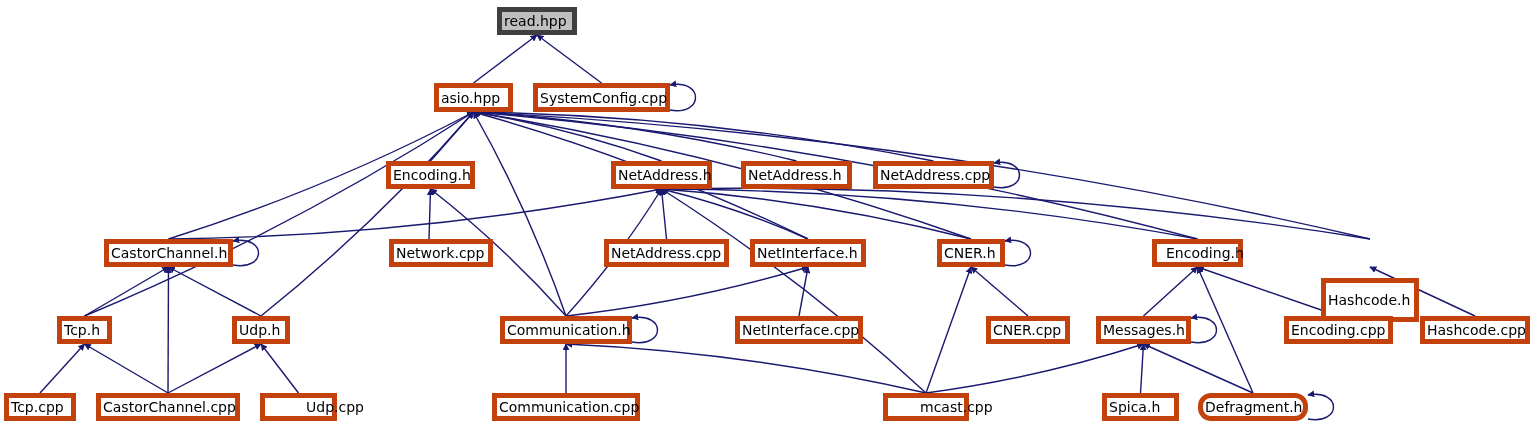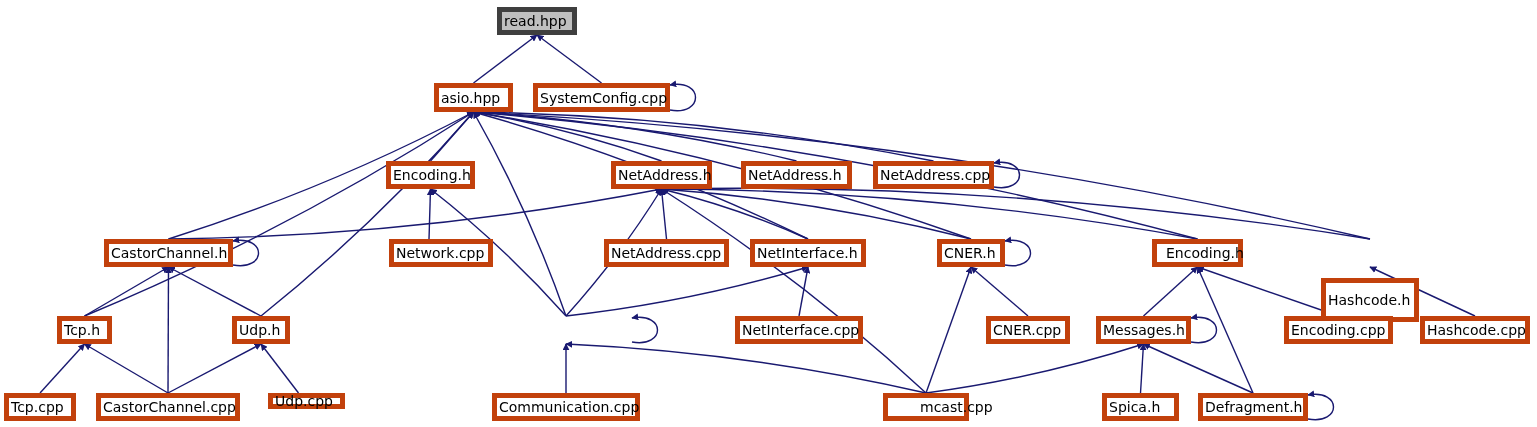--- a/index.html
+++ b/index.html
@@ -153,20 +153,23 @@
     </div>
     <div class="node" style="left: 1321px; top: 239px; width: 98px; height: 44px; margin-top: 39px;">
       <span>Hashcode.h</span>
     </div>
     <div class="node" style="left: 57px; top: 316px; width: 55px; height: 28px;">
       <span>Tcp.h</span>
     </div>
     <div class="node" style="left: 232px; top: 316px; width: 58px; height: 28px;">
       <span>Udp.h</span>
     </div>
+    <div class="node" style="left: 500px; top: 316px; width: 132px; height: 28px;">
+      <span>Communication.h</span>
+    </div>
     <div class="node" style="left: 735px; top: 316px; width: 128px; height: 28px;">
       <span>NetInterface.cpp</span>
     </div>
     <div class="node" style="left: 986px; top: 316px; width: 84px; height: 28px;">
       <span>CNER.cpp</span>
     </div>
     <div class="node" style="left: 1096px; top: 316px; width: 95px; height: 28px;">
       <span>Messages.h</span>
     </div>
     <div class="node" style="left: 1284px; top: 316px; width: 109px; height: 28px;">
@@ -174,28 +177,28 @@
     </div>
     <div class="node" style="left: 1420px; top: 316px; width: 110px; height: 28px;">
       <span>Hashcode.cpp</span>
     </div>
     <div class="node" style="left: 4px; top: 393px; width: 72px; height: 28px;">
       <span>Tcp.cpp</span>
     </div>
     <div class="node" style="left: 96px; top: 393px; width: 144px; height: 28px;">
       <span>CastorChannel.cpp</span>
     </div>
-    <div class="node" style="left: 268px; top: 393px; width: 77px; height: 16px;">
+    <div class="node" style="left: 260px; top: 393px; width: 77px; height: 28px; padding-left: 39px;">
       <span>Udp.cpp</span>
     </div>
     <div class="node" style="left: 492px; top: 393px; width: 148px; height: 28px;">
       <span>Communication.cpp</span>
     </div>
     <div class="node" style="left: 883px; top: 393px; width: 86px; height: 28px; padding-left: 30px;">
       <span>mcast.cpp</span>
     </div>
     <div class="node" style="left: 1102px; top: 393px; width: 77px; height: 28px;">
       <span>Spica.h</span>
     </div>
-    <div class="node" style="left: 1198px; top: 393px; width: 110px; height: 28px;">
+    <div class="node" style="left: 1198px; top: 393px; width: 110px; height: 28px; border-radius: 13px;">
       <span>Defragment.h</span>
     </div>
   </div>
 
 </body></html>

